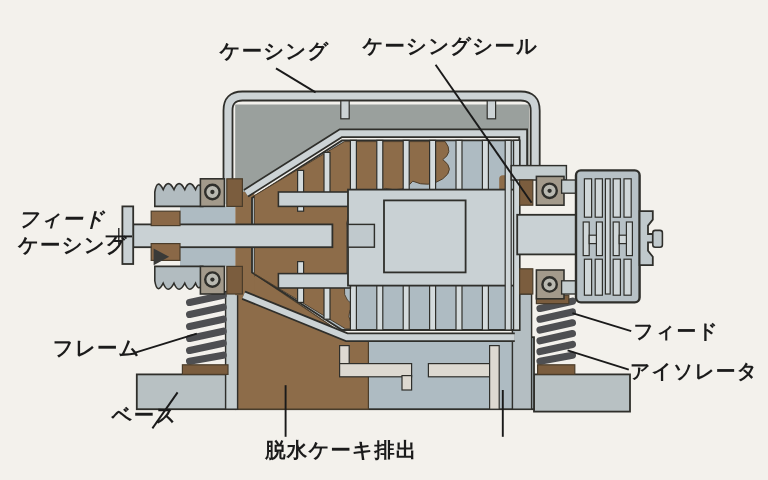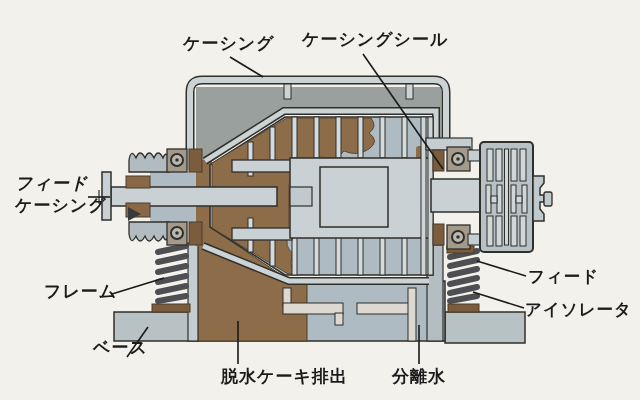--- a/index.html
+++ b/index.html
@@ -203,16 +203,15 @@
 
   <div class="lbl" style="left:183px;top:32px;">ケーシング</div>
   <div class="lbl" style="left:302px;top:28px;">ケーシングシール</div>
   <div class="lbl" style="left:15px;top:172px;">
     <span style="display:block;font-style:italic;">フィード</span>
     <span style="display:block;">ケーシング</span>
   </div>
   <div class="lbl" style="left:44px;top:280px;">フレーム</div>
   <div class="lbl" style="left:93px;top:336px;">ベース</div>
   <div class="lbl" style="left:177px;top:365px;margin-left:44px;">脱水ケーキ排出</div>
-  <div class="lbl" style="left:392px;top:365px;">分離水</div>
   <div class="lbl small" style="left:528px;top:266px;">フィード</div>
   <div class="lbl small" style="left:525px;top:299px;">アイソレータ</div>
 </div>
 
 </body></html>

